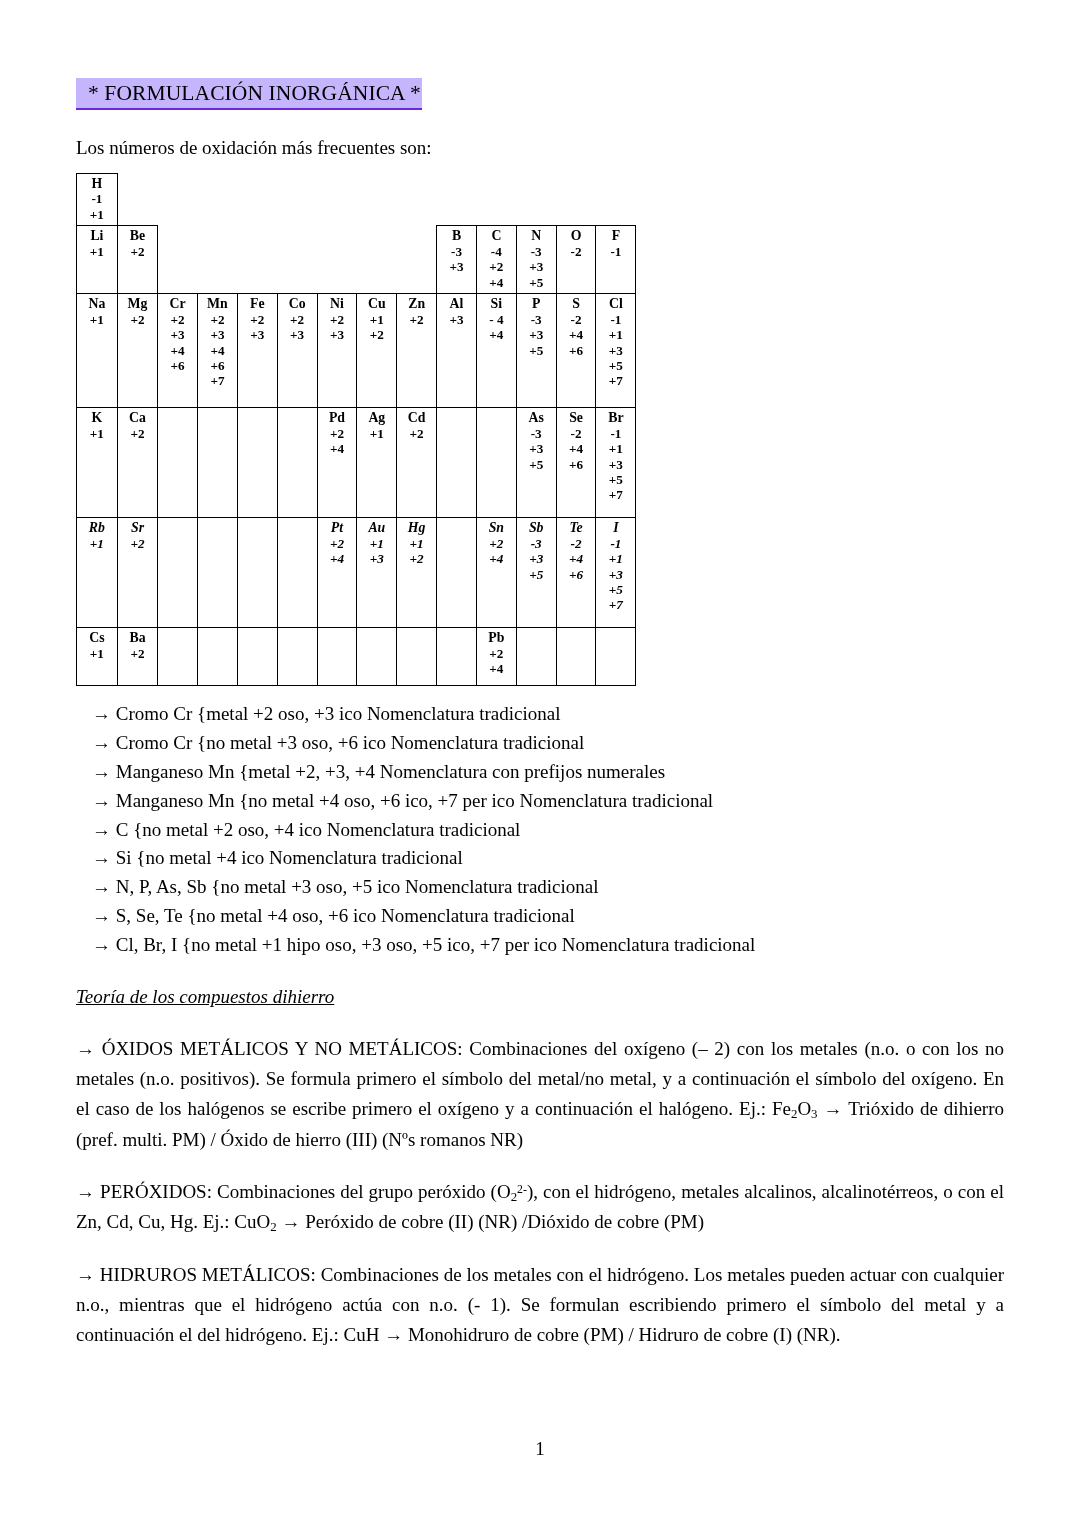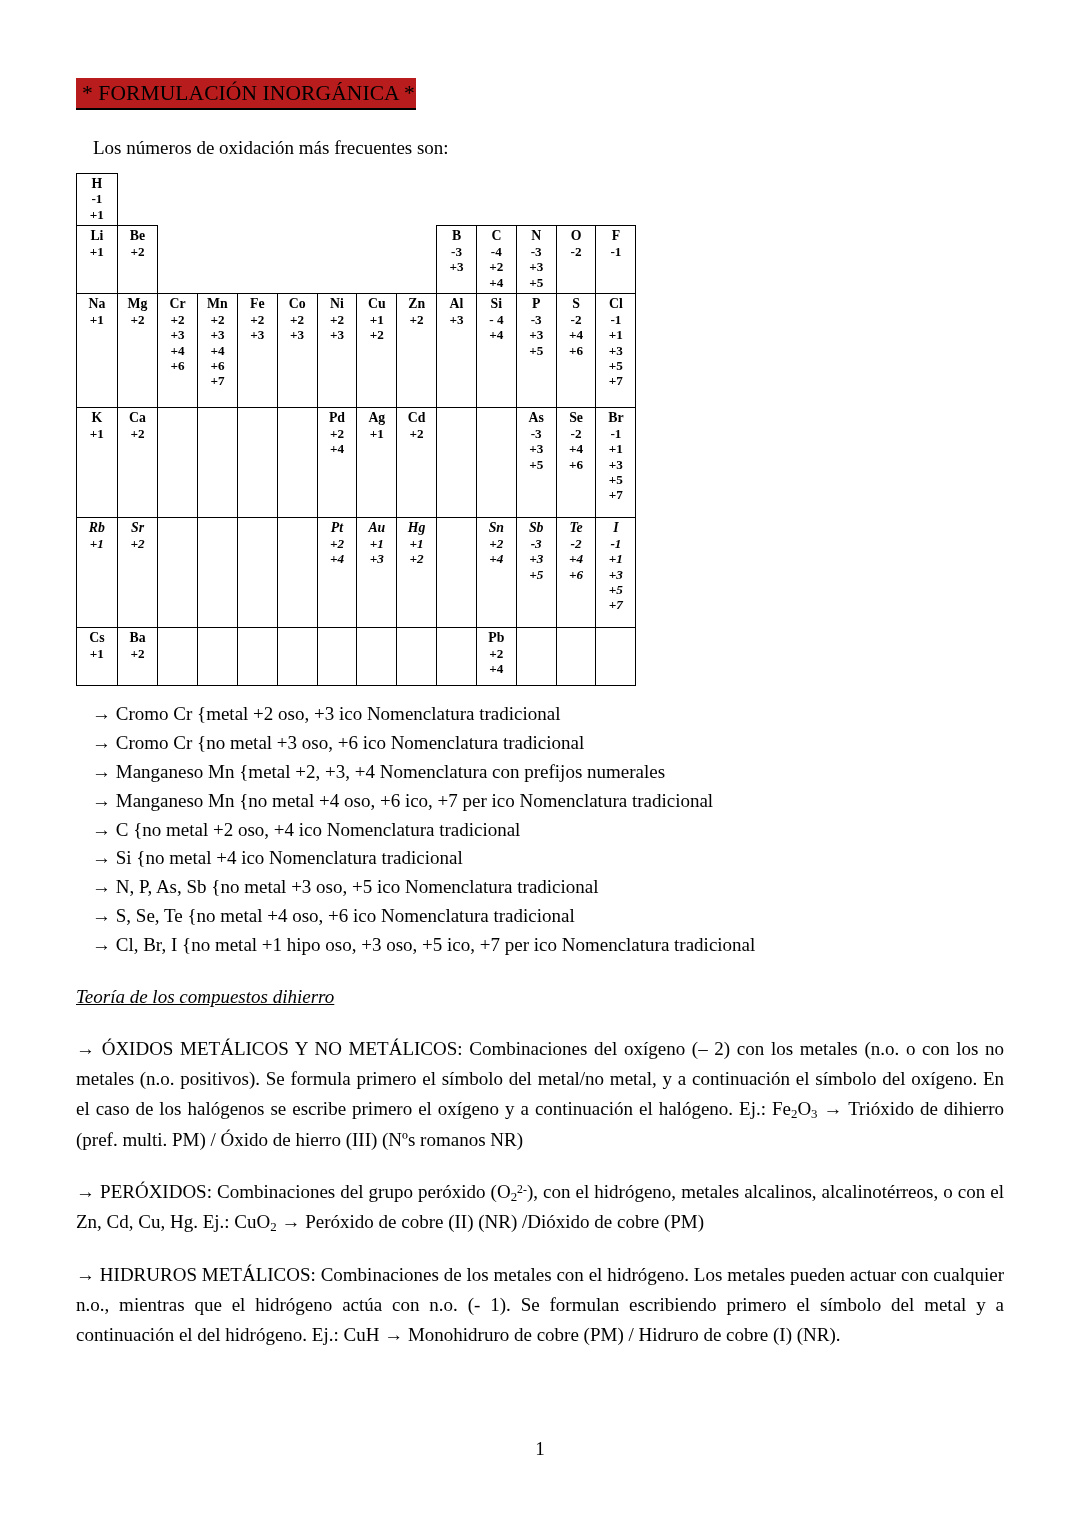--- a/index.html
+++ b/index.html
@@ -28,31 +28,31 @@
     top: 78px;
     width: 928px;
   }
 
   
   .doc-title {
     font-size: 21.5px;
     line-height: 1.25;
     letter-spacing: 0.1px;
     display: inline-block;
-    background: #b91c1c;
-    border-bottom: 2px solid #000000;
-    padding: 2px 1px 1px 6px;
+    background: #c4b5fd;
+    border-bottom: 2px solid #6d28d9;
+    padding: 2px 1px 1px 12px;
     margin: 0 0 26px 0;
     font-weight: normal;
   }
 
   .intro-line {
     font-size: 19px;
     line-height: 1.3;
-    margin: 0 0 12px 17px;
+    margin: 0 0 12px 0;
   }
 
   
   .ptable {
     border-collapse: collapse;
     table-layout: fixed;
     width: 558px;
     margin: 0 0 0 0;
   }
   .ptable td {

